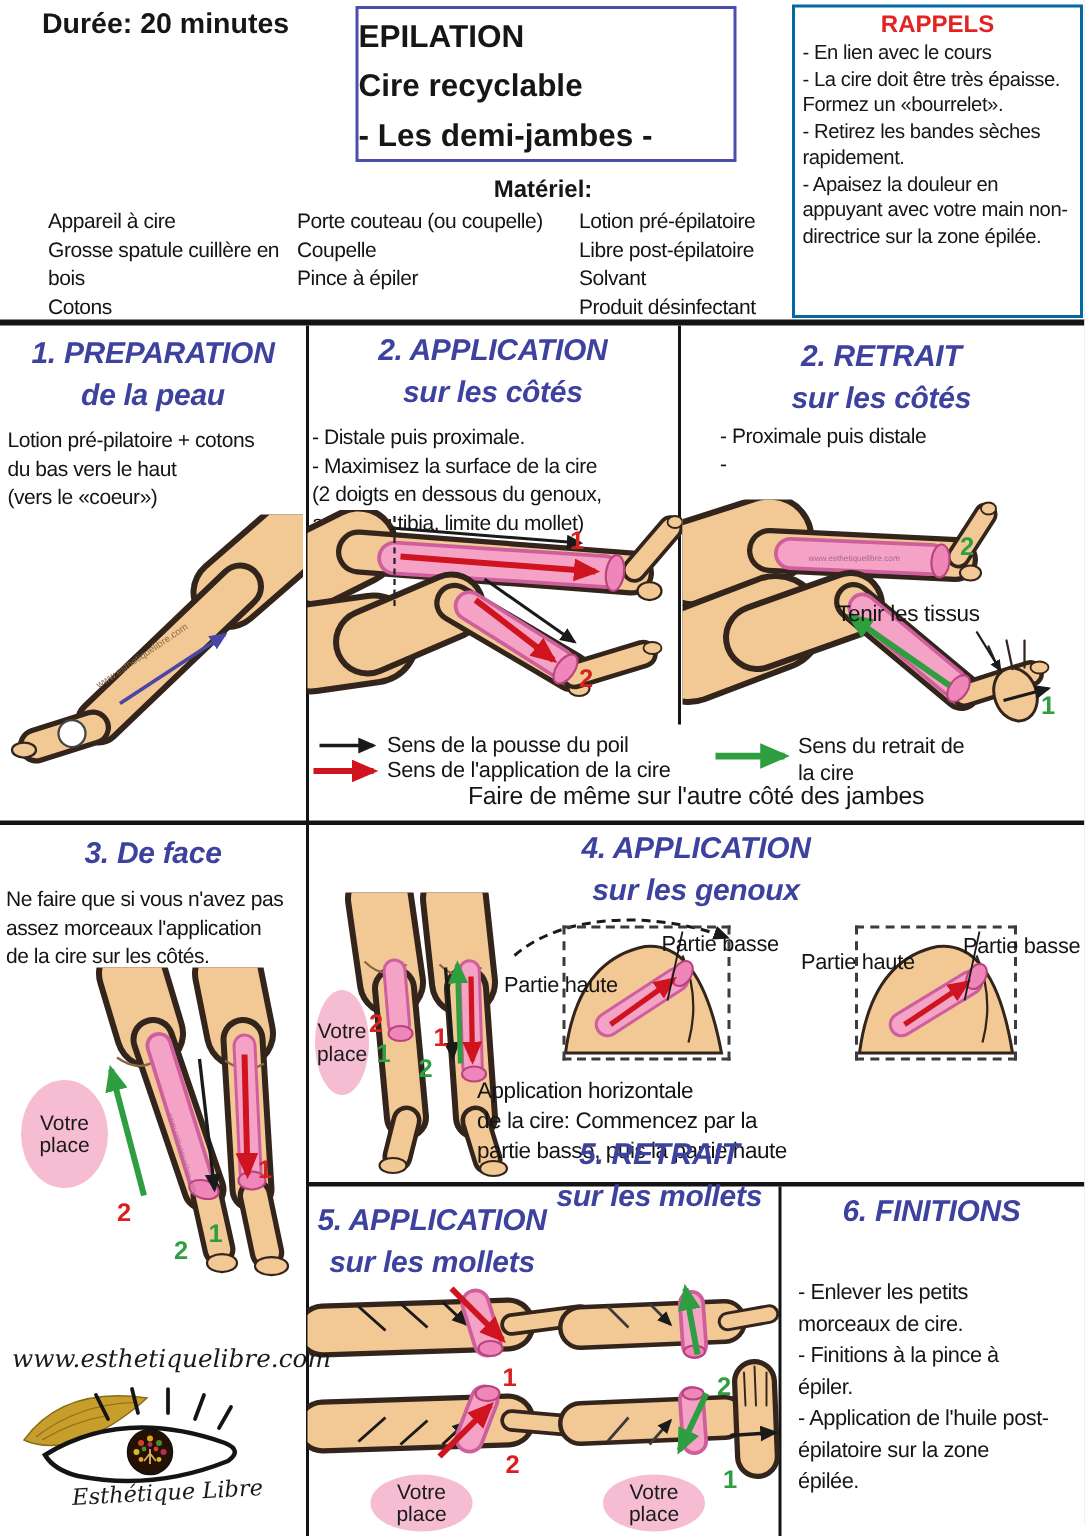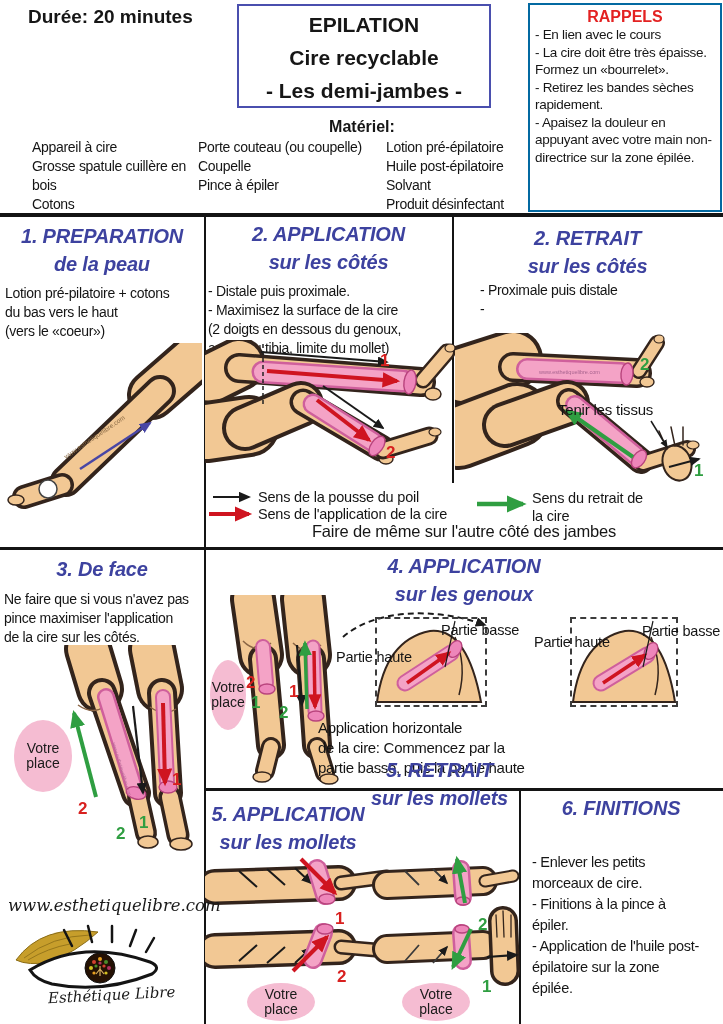--- a/index.html
+++ b/index.html
@@ -40,21 +40,21 @@
           <path d="M0,0 L4.4,1.9 L0,3.8 Z" fill="#2f9e41"></path>
         </marker>
       <marker id="m-blu" markerWidth="5" markerHeight="5" refX="4" refY="2.1" orient="auto" markerUnits="strokeWidth">
           <path d="M0,0 L4.8,2.1 L0,4.2 Z" fill="#4946a5"></path>
         </marker>
     </defs>
   </svg>
 
   <div class="abs nowrap" style="left:28px;top:6px;font-size:19px;font-weight:600;">Durée: 20 minutes</div>
 
-  <div class="abs" style="left:237px;top:4px;width:250px;height:100px;border:2.5px solid #4a4fae;text-align:center;">
+  <div class="abs" style="left:237px;top:4px;width:250px;height:100px;border:2.5px solid #4a4fae;text-align:left;">
     <div style="font-size:21px;font-weight:600;line-height:33px;margin-top:2px;">EPILATION</div>
     <div style="font-size:21px;font-weight:600;line-height:33px;">Cire recyclable</div>
     <div style="font-size:21px;font-weight:600;line-height:33px;">- Les demi-jambes -</div>
   </div>
 
   <div class="abs" style="left:528px;top:3px;width:190px;height:205px;border:2px solid #0369a1;">
     <div style="text-align:center;color:#e32222;font-weight:700;font-size:16px;margin-top:3px;">RAPPELS</div>
     <div style="margin:0 5px;font-size:13.5px;letter-spacing:-0.3px;line-height:17.5px;">
       <div>- En lien avec le cours</div>
       <div>- La cire doit être très épaisse. Formez un «bourrelet».</div>
@@ -70,21 +70,21 @@
     <div>Grosse spatule cuillère en bois</div>
     <div>Cotons</div>
   </div>
   <div class="abs body-t nowrap" style="left:198px;top:138px;width:190px;">
     <div>Porte couteau (ou coupelle)</div>
     <div>Coupelle</div>
     <div>Pince à épiler</div>
   </div>
   <div class="abs body-t nowrap" style="left:386px;top:138px;width:140px;">
     <div>Lotion pré-épilatoire</div>
-    <div>Huile post-épilatoire</div>
+    <div>Libre post-épilatoire</div>
     <div>Solvant</div>
     <div>Produit désinfectant</div>
   </div>
 
   <div class="rule" style="left:0;top:213px;width:723px;height:4px;"></div>
   <div class="rule" style="left:0;top:547px;width:723px;height:3px;"></div>
   <div class="rule" style="left:205px;top:788px;width:518px;height:3px;"></div>
   <div class="rule" style="left:204px;top:217px;width:2px;height:807px;"></div>
   <div class="rule" style="left:452px;top:217px;width:1.5px;height:266px;"></div>
   <div class="rule" style="left:519px;top:791px;width:2px;height:233px;"></div>
@@ -204,21 +204,21 @@
     <path d="M272,19 L318,19" stroke="#2f9e41" stroke-width="4.5" fill="none" marker-end="url(#m-grn)"></path>
   </svg>
   <div class="plabel" style="left:258px;top:489px;font-size:14.5px;">Sens de la pousse du poil</div>
   <div class="plabel" style="left:258px;top:506px;font-size:14.5px;">Sens de l'application de la cire</div>
   <div class="abs" style="left:532px;top:489px;width:112px;font-size:14.5px;letter-spacing:-0.2px;line-height:18px;">Sens du retrait de la cire</div>
   <div class="abs" style="left:205px;top:522px;width:518px;text-align:center;font-size:16.5px;letter-spacing:-0.2px;">Faire de même sur l'autre côté des jambes</div>
 
   <div class="abs h-title" style="left:0;top:555px;width:204px;">3. De face</div>
   <div class="abs body-t nowrap" style="left:4px;top:590px;">
     <div>Ne faire que si vous n'avez pas</div>
-    <div>pince maximiser l'application</div>
+    <div>assez morceaux l'application</div>
     <div>de la cire sur les côtés.</div>
   </div>
   <svg class="abs" style="left:0;top:645px;" width="205" height="215" viewBox="0 0 205 215">
     <path class="ol" stroke-width="48" d="M88,4 L100,44"></path>
       <path class="sk" stroke-width="40" d="M88,4 L100,44"></path>
     <path class="ol" stroke-width="48" d="M152,4 L160,44"></path>
       <path class="sk" stroke-width="40" d="M152,4 L160,44"></path>
     <path class="ol" stroke-width="30" d="M102,48 L136,148"></path>
       <path class="sk" stroke-width="22" d="M102,48 L136,148"></path>
     <path class="ol" stroke-width="30" d="M162,48 L168,148"></path>

